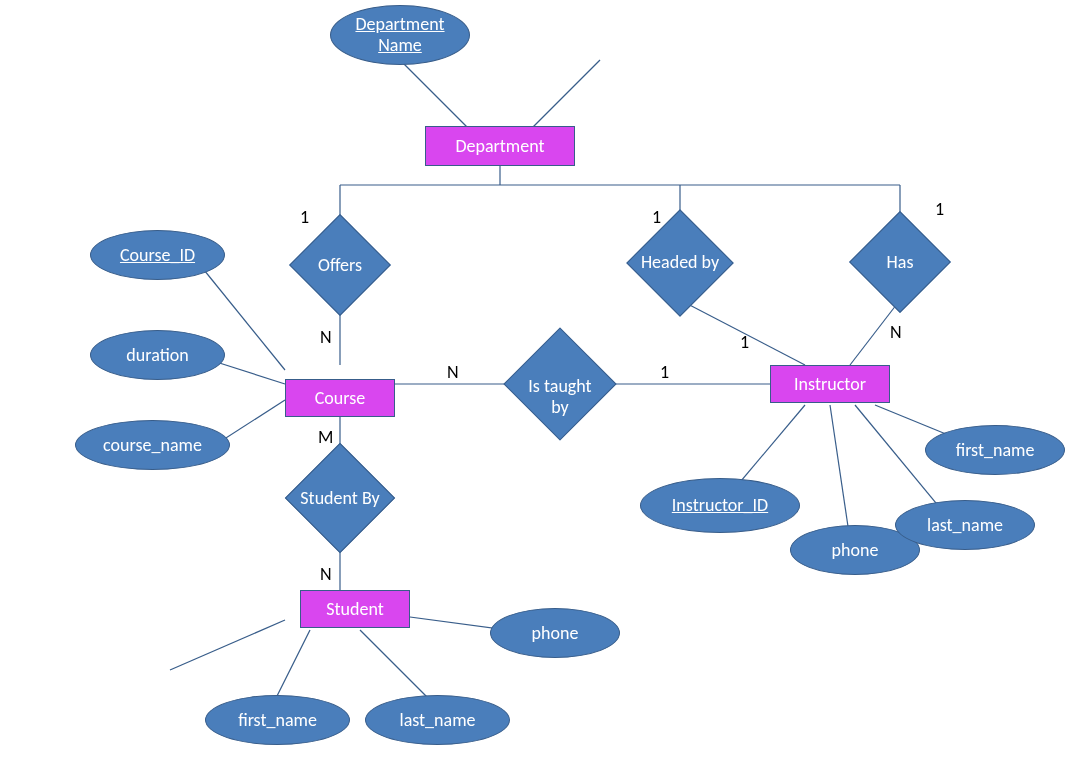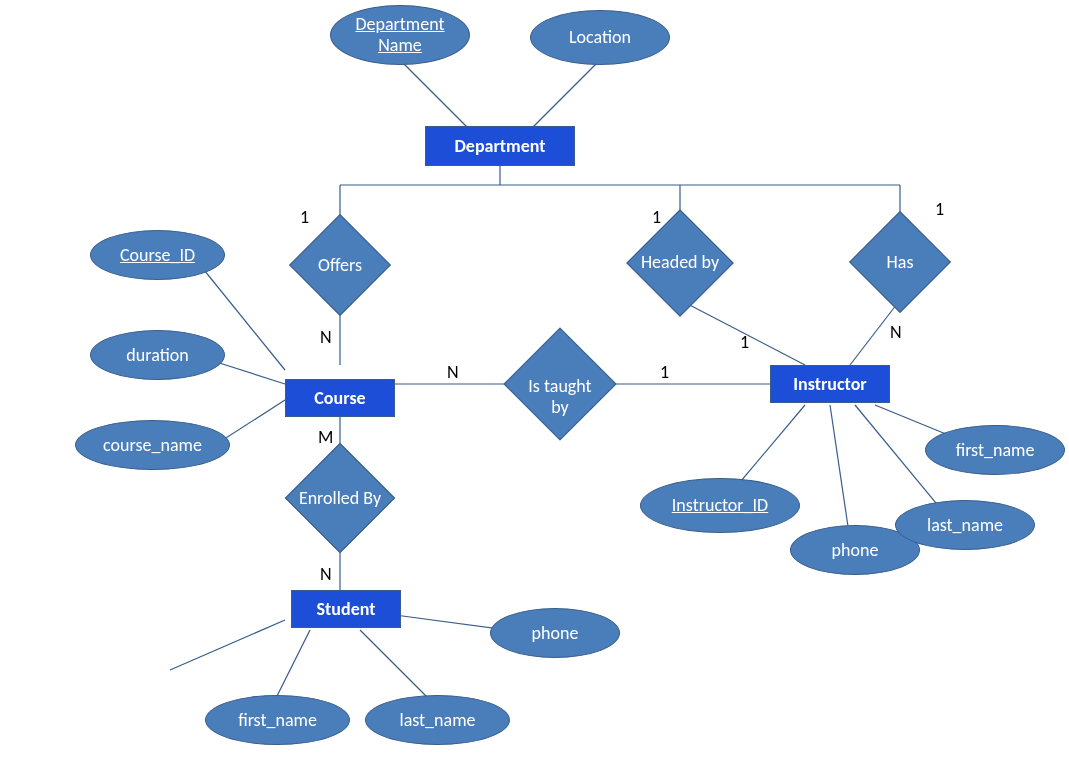--- a/index.html
+++ b/index.html
@@ -34,23 +34,22 @@
     display: flex;
     align-items: center;
     justify-content: center;
     text-align: center;
     font-size: 18px;
     line-height: 1.15;
     box-sizing: border-box;
     padding: 4px 6px;
   }
   .entity {
-    background: #1d4ed8;
+    background: #d946ef;
     border: 1px solid #385d8a;
-    font-weight: bold;
   }
   .attribute {
     background: #4a7ebb;
     border: 1px solid #385d8a;
     border-radius: 50%;
   }
   .attribute.key span { text-decoration: underline; }
   .relationship {
     background: transparent;
     border: none;
@@ -127,23 +126,20 @@
   <text class="card-label" x="890" y="338">N</text>
   <text class="card-label" x="447" y="378">N</text>
   <text class="card-label" x="660" y="378">1</text>
   <text class="card-label" x="318" y="443">M</text>
   <text class="card-label" x="320" y="580">N</text>
 </svg>
 
 <div class="attribute key" style="left:330px; top:5px; width:140px; height:60px;">
       <span>Department Name</span>
     </div>
-<div class="attribute" style="left:530px; top:10px; width:140px; height:55px;">
-      <span>Location</span>
-    </div>
 
 <div class="attribute key" style="left:90px; top:230px; width:135px; height:50px;">
       <span>Course_ID</span>
     </div>
 <div class="attribute" style="left:90px; top:330px; width:135px; height:50px;">
       <span>duration</span>
     </div>
 <div class="attribute" style="left:75px; top:420px; width:155px; height:50px;">
       <span>course_name</span>
     </div>
@@ -173,21 +169,21 @@
 
 <div class="entity" style="left:425px; top:126px; width:150px; height:40px;">
       <span>Department</span>
     </div>
 <div class="entity" style="left:285px; top:379px; width:110px; height:38px;">
       <span>Course</span>
     </div>
 <div class="entity" style="left:770px; top:365px; width:120px; height:38px;">
       <span>Instructor</span>
     </div>
-<div class="entity" style="left:291px; top:590px; width:110px; height:38px;">
+<div class="entity" style="left:300px; top:590px; width:110px; height:38px;">
       <span>Student</span>
     </div>
 
 <div class="relationship" style="left:290px; top:225px; width:100px; height:80px;">
   <div class="dwrap" style="width:72px;height:72px;">
         <div class="diamond"></div>
       </div>
   <span class="label">Offers</span>
 </div>
 <div class="relationship" style="left:625px; top:220px; width:110px; height:85px;">
@@ -205,16 +201,16 @@
 <div class="relationship" style="left:500px; top:335px; width:120px; height:98px;">
   <div class="dwrap" style="width:80px;height:80px;">
         <div class="diamond"></div>
       </div>
   <span class="label" style="max-width:80px;margin-top:26px;">Is taught by</span>
 </div>
 <div class="relationship" style="left:280px; top:452px; width:120px; height:92px;">
   <div class="dwrap" style="width:78px;height:78px;">
         <div class="diamond"></div>
       </div>
-  <span class="label" style="max-width:90px;">Enrolled By</span>
+  <span class="label" style="max-width:90px;">Student By</span>
 </div>
 
 </div>
 
 </body></html>

